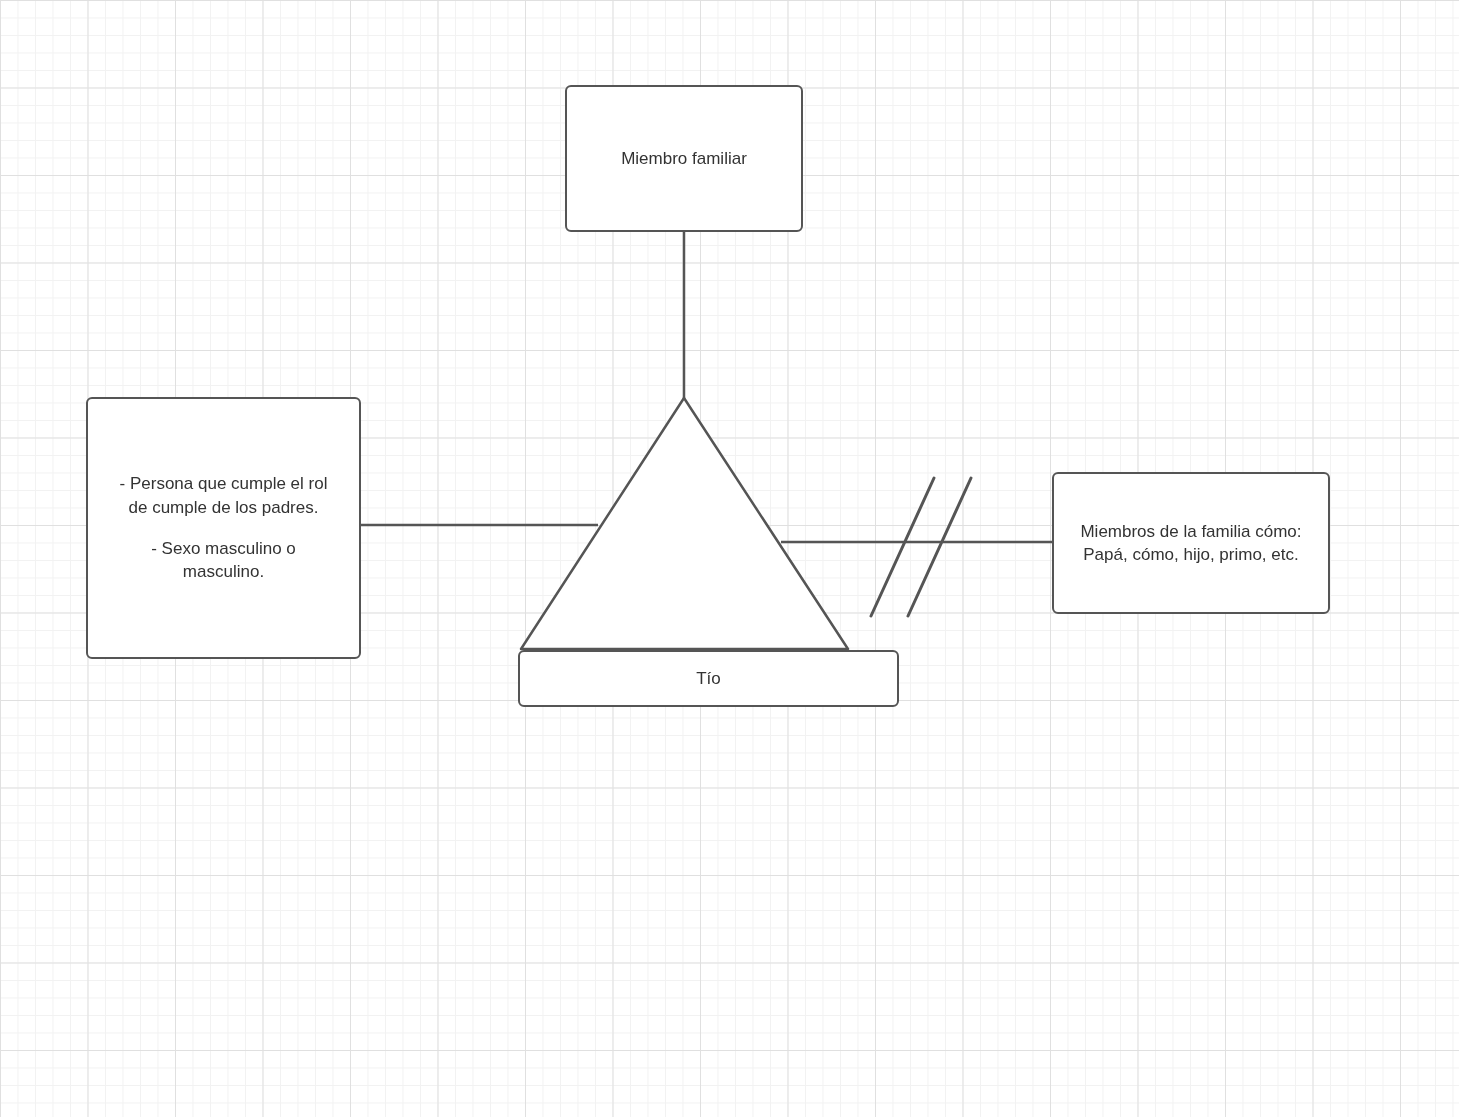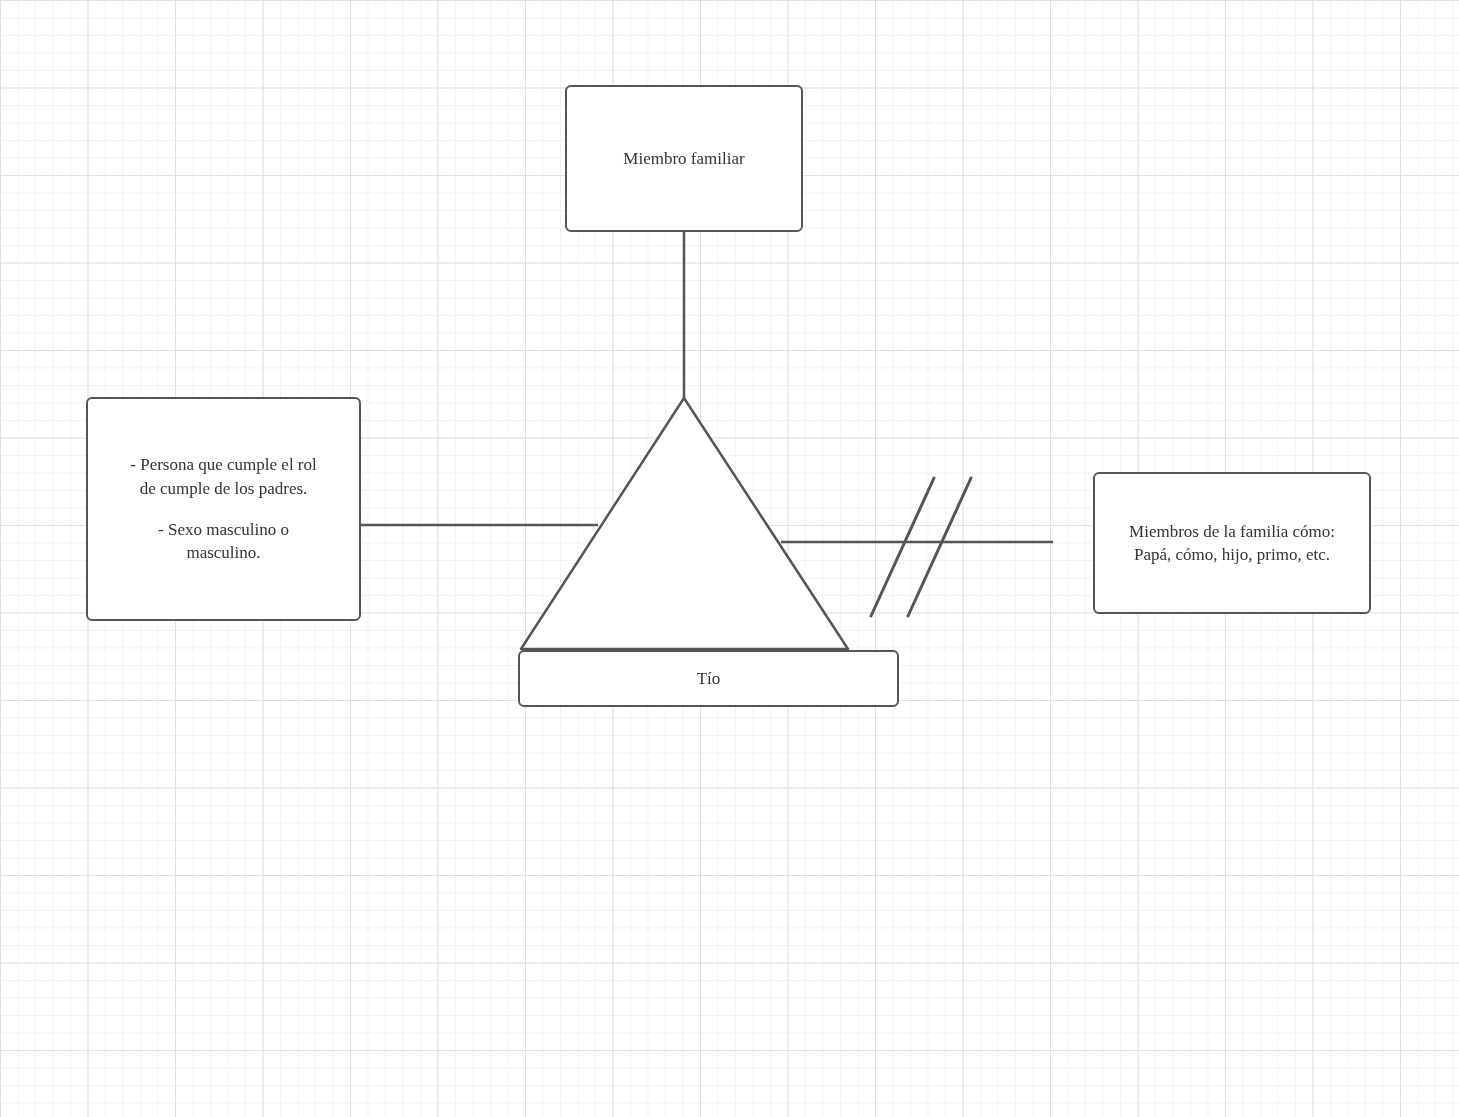--- a/index.html
+++ b/index.html
@@ -54,49 +54,47 @@
     text-align: center;
     color: #333333;
     font-size: 17px;
     line-height: 1.38;
   }
 
   .node-box .inner {
     width: 100%;
     padding: 0 6px;
     box-sizing: border-box;
-    font-family: Liberation Serif, serif;
   }
 
   .para-gap {
     display: block;
     height: 18px;
   }
 
   
   #box-top {
     left: 565px;
     top: 85px;
     width: 238px;
     height: 147px;
   }
 
   #box-left {
     left: 86px;
     top: 397px;
     width: 275px;
-    height: 224px;
+    height: 262px;
   }
 
   #box-right {
     left: 1052px;
     top: 472px;
     width: 278px;
     height: 142px;
-    margin-left: 41px;
   }
 
   #box-bottom {
     left: 518px;
     top: 650px;
     width: 381px;
     height: 57px;
     z-index: 3;
   }
 </style>

